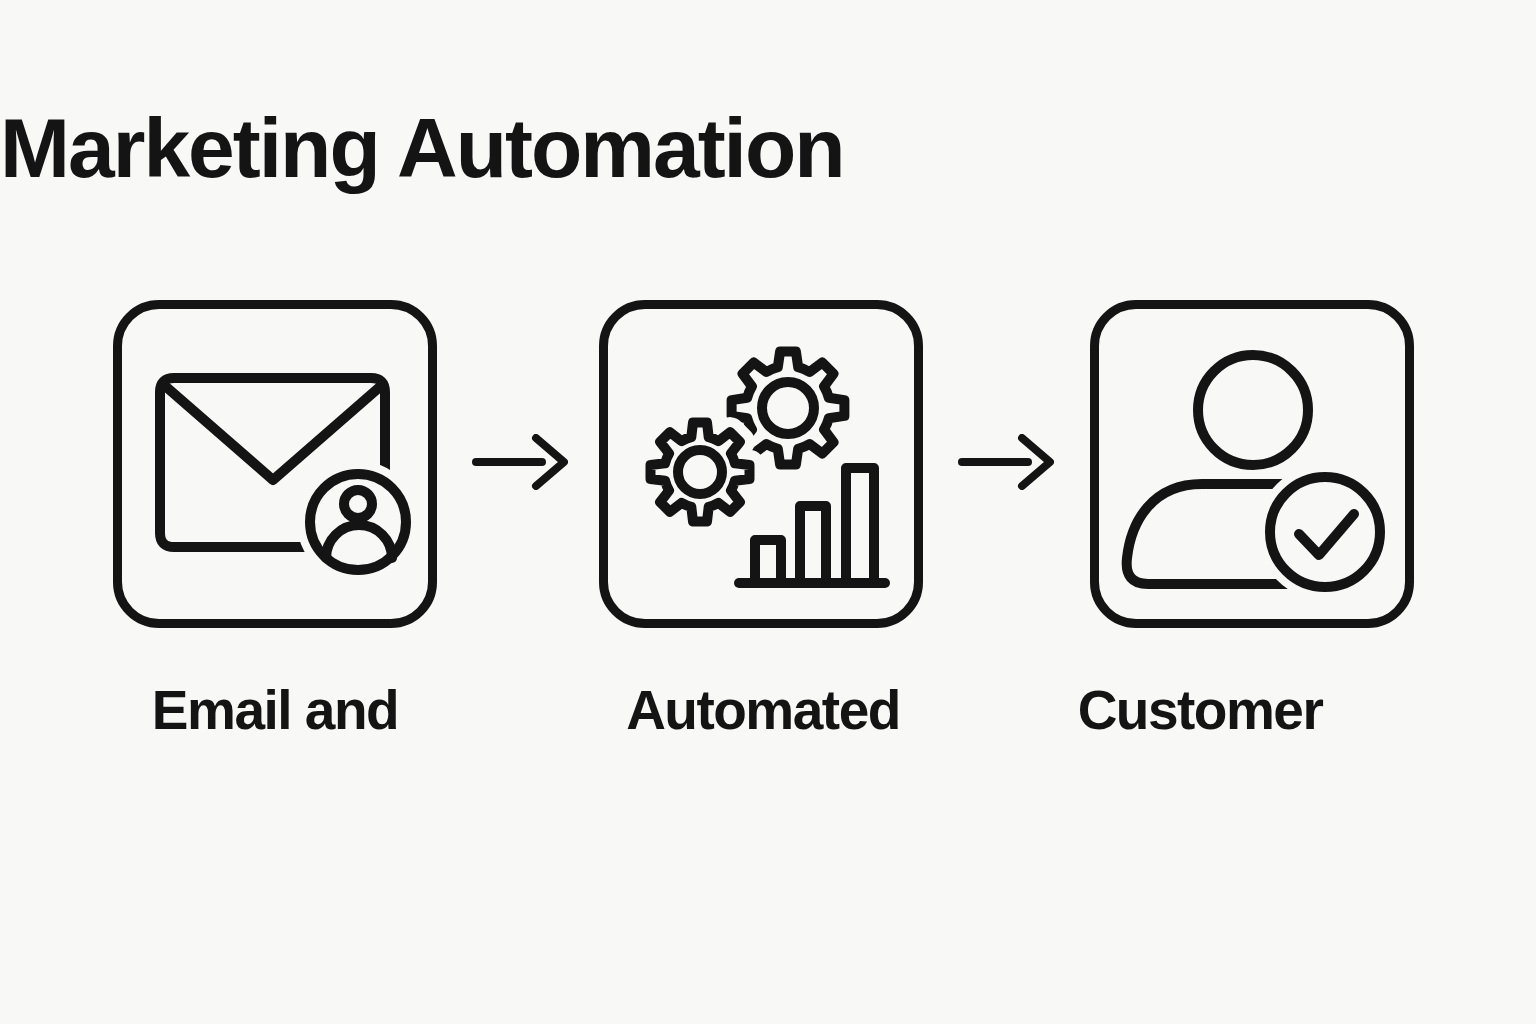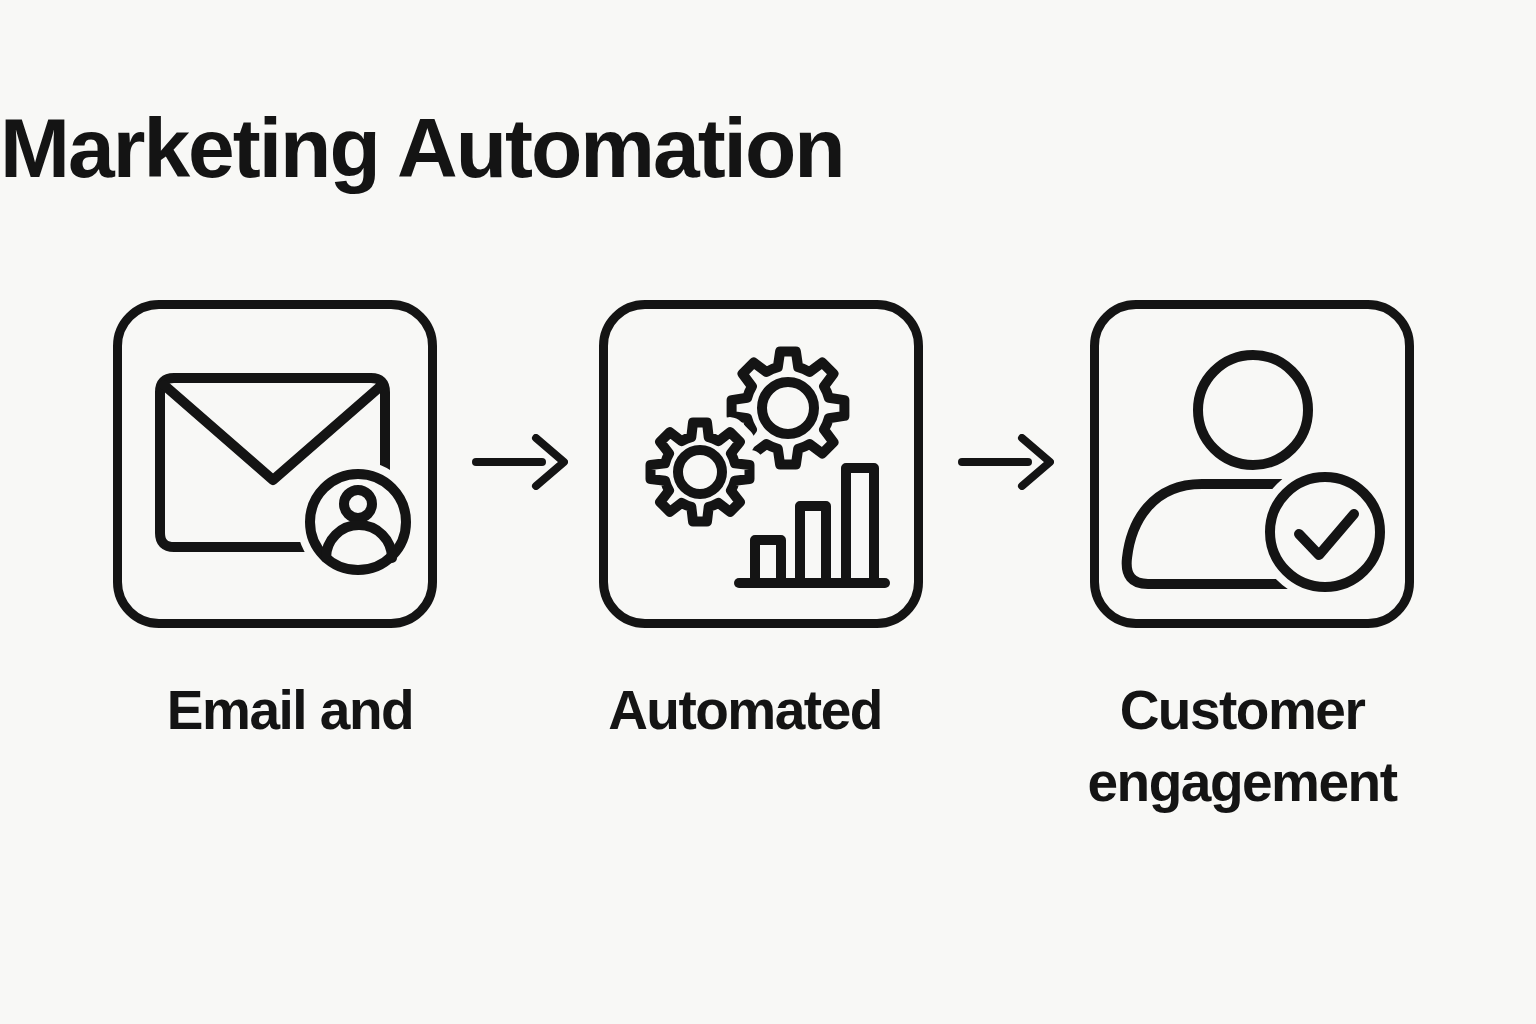--- a/index.html
+++ b/index.html
@@ -29,23 +29,23 @@
   .arrow { position:absolute; top:434px; width:96px; height:56px; color:var(--ink); }
   .arrow-1 { left:472px; }
   .arrow-2 { left:958px; }
   .arrow path { stroke:currentColor; fill:none; stroke-width:8; stroke-linecap:round; stroke-linejoin:round; }
 
   .caption {
     position:absolute; top:674px; width:520px;
     text-align:center; font-size:55px; font-weight:700;
     letter-spacing:-1.5px; color:var(--ink); line-height:72px;
   }
-  .caption-1 { left:30px; }
-  .caption-2 { left:485px; }
-  .caption-3 { left:982px; }
+  .caption-1 { left:15px; }
+  .caption-2 { left:503px; }
+  .caption-3 { left:940px; }
 </style>
 </head>
 <body>
 
 <div class="stage">
 
   <h1 class="title">Marketing Automation</h1>
 
   <div class="tile tile-1">
     <svg viewBox="0 0 324 328">
@@ -107,16 +107,15 @@
   </div>
 
   <div class="caption caption-1">
     <div>Email and</div>
   </div>
   <div class="caption caption-2">
     <div>Automated</div>
   </div>
   <div class="caption caption-3">
     <div>Customer</div>
-    <div>engagement</div>
   </div>
 
 </div>
 
 </body></html>

